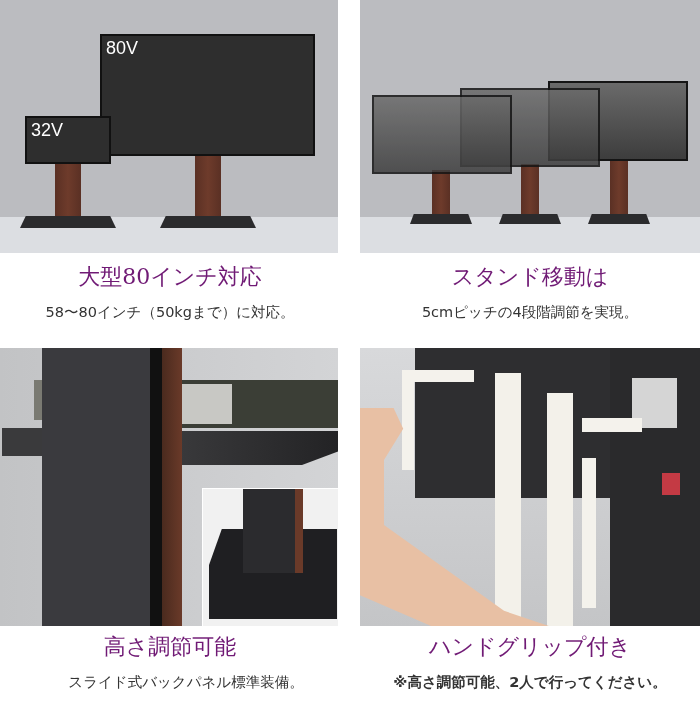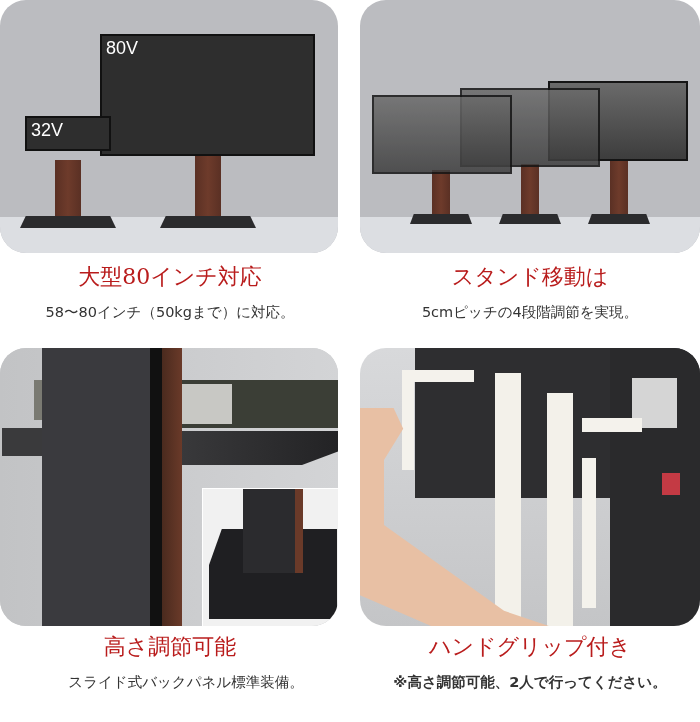--- a/index.html
+++ b/index.html
@@ -1,46 +1,46 @@
 <!DOCTYPE html>
 <html><head>
 <meta charset="utf-8">
 <style>
   html,body{margin:0;padding:0;background:#fff;}
   body{width:700px;height:722px;position:relative;overflow:hidden;font-family:"DejaVu Sans","Liberation Sans",sans-serif;}
-  .panel{position:absolute;overflow:hidden;border-radius:26px;}
+  .panel{position:absolute;overflow:hidden;}
   .p1{left:0;top:0;width:338px;height:253px;background:#bbbcc0;}
   .p2{left:360px;top:0;width:340px;height:253px;background:#bbbcc0;}
   .p3{left:0;top:348px;width:338px;height:278px;background:#c9cacc;}
   .p4{left:360px;top:348px;width:340px;height:278px;background:linear-gradient(180deg,#d8d9db 0%,#c4c5c7 100%);}
   .floor{position:absolute;left:0;right:0;bottom:0;height:36px;background:#dcdee2;}
   .abs{position:absolute;}
   .tv{position:absolute;background:#2e2e2e;border:2px solid #111;box-sizing:border-box;}
   .tvlabel{position:absolute;left:4px;top:2px;color:#fff;font-family:"Liberation Sans",sans-serif;font-size:18px;}
   .pole{position:absolute;background:linear-gradient(90deg,#5a3024,#6e3b2b,#5a3024);}
   .base{position:absolute;background:#2b2b2d;height:12px;clip-path:polygon(6% 0,94% 0,100% 100%,0 100%);}
   .tvg{position:absolute;border:2px solid #151515;box-sizing:border-box;background:linear-gradient(180deg,#6a6a6a,#3d3d3d);}
-  .cap{position:absolute;left:0;width:340px;text-align:center;color:#b91c1c;}
+  .cap{position:absolute;left:0;width:340px;text-align:center;color:#701a75;}
   .cap-title{font-family:"DejaVu Serif","Liberation Serif",serif;font-size:22px;}
   .cap-sub{font-size:14.5px;color:#333;}
   .cap-sub.bold{font-weight:bold;}
 </style>
 </head>
 <body>
 
 <div class="panel p1">
   <div class="floor"></div>
   <div class="pole" style="left:55px;top:160px;width:26px;height:60px;"></div>
   <div class="base" style="left:20px;top:216px;width:96px;"></div>
   <div class="pole" style="left:195px;top:152px;width:26px;height:68px;"></div>
   <div class="base" style="left:160px;top:216px;width:96px;"></div>
   <div class="tv" style="left:100px;top:34px;width:215px;height:122px;">
     <span class="tvlabel">80V</span>
   </div>
-  <div class="tv" style="left:25px;top:116px;width:86px;height:35px;">
+  <div class="tv" style="left:25px;top:116px;width:86px;height:48px;">
     <span class="tvlabel">32V</span>
   </div>
 </div>
 
 <div class="panel p2">
   <div class="floor"></div>
   <div class="pole" style="left:72px;top:170px;width:18px;height:50px;"></div>
   <div class="base" style="left:50px;top:214px;width:62px;height:10px;"></div>
   <div class="pole" style="left:161px;top:164px;width:18px;height:56px;"></div>
   <div class="base" style="left:139px;top:214px;width:62px;height:10px;"></div>

